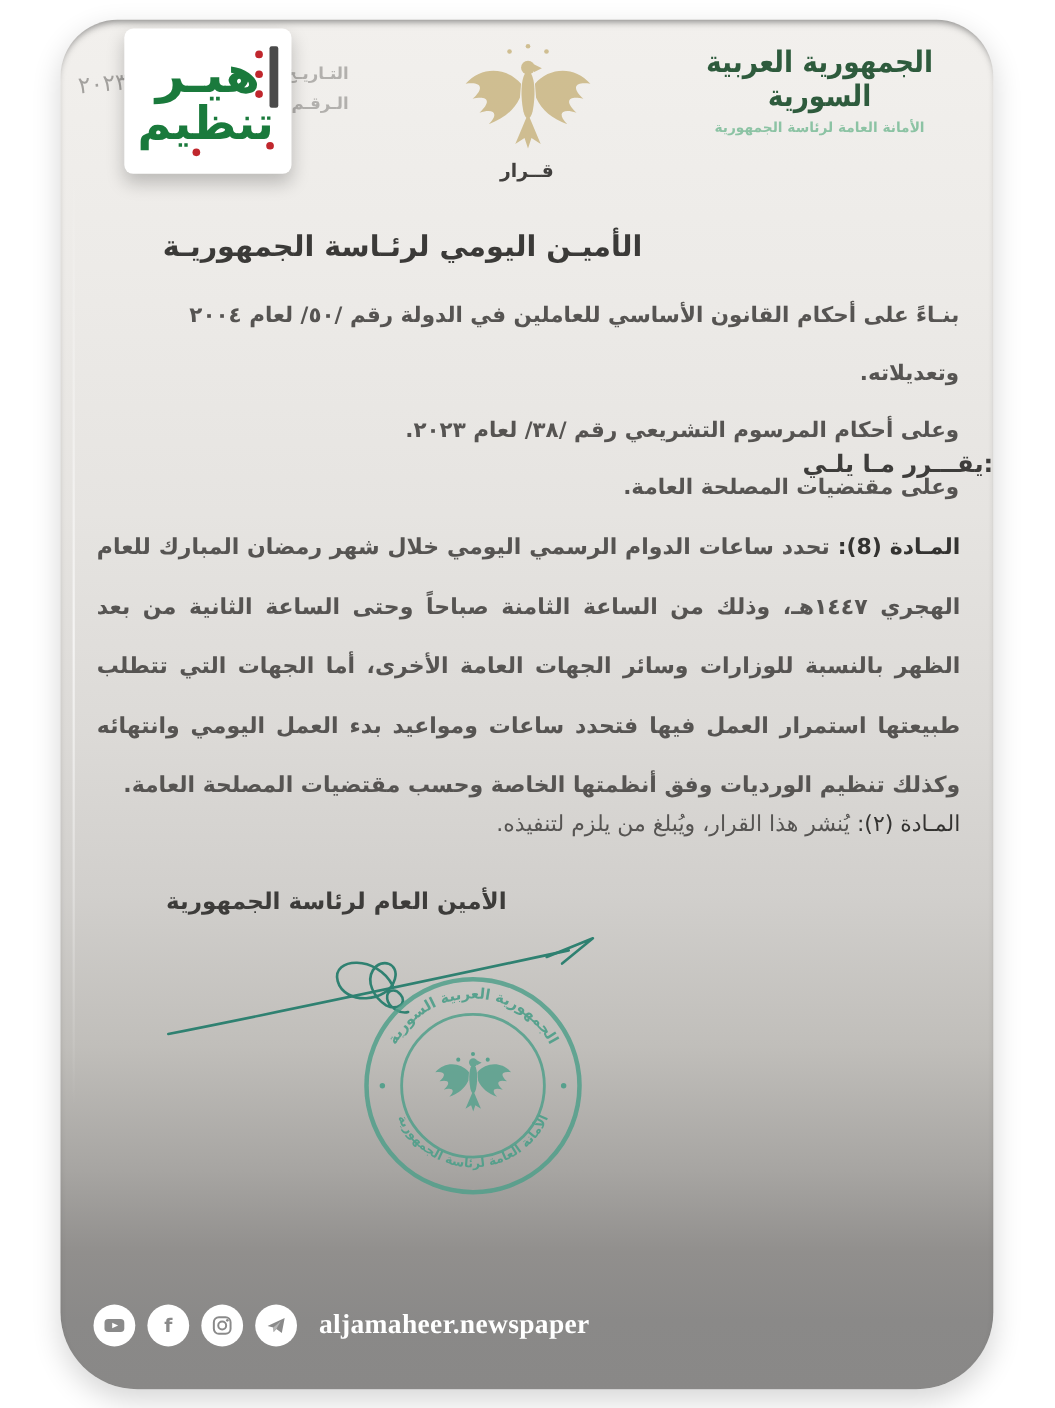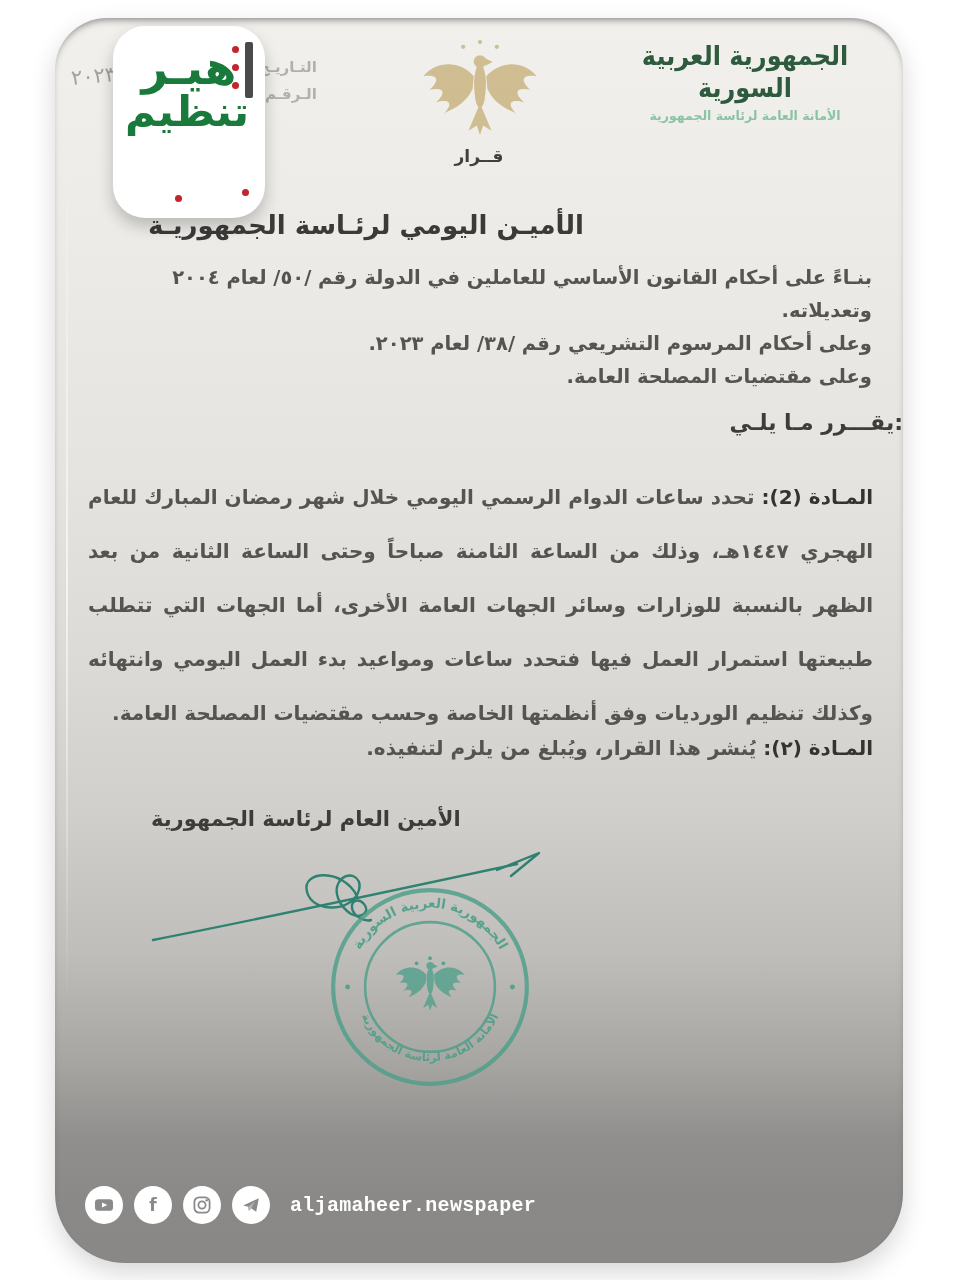--- a/index.html
+++ b/index.html
@@ -12,58 +12,58 @@
                    #d1cfcc 64%,#c0beba 75%,#a7a5a2 84%,#918f8d 90%,#8a8988 95%,#898887 100%);
         box-shadow:0 10px 26px rgba(0,0,0,.16), inset 0 5px 7px -3px rgba(70,70,70,.6);}
   .edge-line{position:absolute;left:11px;top:130px;height:860px;width:2px;
         background:linear-gradient(180deg,rgba(255,255,255,0),rgba(255,255,255,.65),rgba(255,255,255,0));}
 
   
   .lh-labels{position:absolute;left:204px;top:36px;direction:rtl;text-align:right;
         color:#b2b0ad;font-size:15px;line-height:27px;letter-spacing:.5px;font-weight:bold;}
   .hand-date{position:absolute;left:16px;top:46px;color:#a3a19e;font-size:21px;
         transform:rotate(-5deg);z-index:1;}
-  .logo-badge{position:absolute;left:58px;top:8px;width:152px;height:192px;background:#fff;
-        border-radius:32px;box-shadow:0 8px 16px rgba(0,0,0,.22);z-index:5;}
+  .logo-badge{position:absolute;left:58px;top:8px;width:152px;height:132px;background:#fff;
+        border-radius:8px;box-shadow:0 8px 16px rgba(0,0,0,.22);z-index:5;}
   .logo-inner{position:absolute;inset:20px 16px 16px 16px;direction:rtl;text-align:center;}
   .logo-row{font-weight:bold;color:#1a7a3c;line-height:.98;letter-spacing:-2px;}
   .logo-row.r1{font-size:46px;}
   .logo-row.r2{font-size:42px;}
   .alif-bar{position:absolute;right:12px;top:16px;width:8px;height:56px;background:#4a4a4a;border-radius:2px;}
   .rdot{position:absolute;width:7px;height:7px;background:#c0272d;border-radius:50%;}
   .gold-eagle{position:absolute;left:362px;top:20px;width:126px;height:110px;opacity:.8;}
   .gov-head{position:absolute;right:22px;top:26px;width:272px;text-align:center;direction:rtl;}
   .gov-title{font-weight:bold;font-size:24px;color:#2e5b3d;letter-spacing:-1.5px;transform:scaleY(1.12);}
   .gov-sub{margin-top:8px;font-size:12.5px;color:#8cc3a4;font-weight:bold;}
 
   
   .doc-title{position:absolute;top:128px;left:0;width:100%;text-align:center;
         font-size:17px;font-weight:bold;color:#413f3d;}
   .doc-heading{position:absolute;left:93px;top:192px;direction:rtl;font-size:26px;font-weight:bold;
         color:#3b3a38;white-space:nowrap;letter-spacing:-.5px;}
   .preamble{position:absolute;right:31px;left:33px;top:243px;direction:rtl;text-align:right;
-        font-size:19.5px;color:#565452;line-height:33px;font-weight:bold;}
+        font-size:19.5px;color:#565452;line-height:52px;font-weight:bold;}
   .decides{position:absolute;top:392px;left:0;width:100%;text-align:right;font-size:22px;
         font-weight:bold;color:#3e3d3b;letter-spacing:1px;}
   .article-1{position:absolute;left:33px;right:30px;top:452px;direction:rtl;text-align:justify;
         font-size:20px;line-height:54px;color:#565452;font-weight:bold;}
   .article-2{position:absolute;left:33px;right:30px;top:718px;direction:rtl;text-align:right;
-        font-size:20px;font-weight:bold;color:#565452;}
+        font-size:20px;font-weight:normal;color:#565452;}
   .art-label{color:#343331;}
   .sig-title{position:absolute;left:96px;top:789px;direction:rtl;font-size:21px;font-weight:bold;
         color:#3d3c3a;white-space:nowrap;}
   .signature{position:absolute;left:90px;top:820px;width:430px;height:112px;}
   .stamp{position:absolute;left:272px;top:866px;width:206px;height:206px;opacity:.92;}
 
   
   .footer{position:absolute;left:30px;top:1168px;display:flex;align-items:center;gap:11px;z-index:3;}
   .sicon{width:38px;height:38px;border-radius:50%;background:#fff;display:flex;
         align-items:center;justify-content:center;cursor:pointer;}
-  .handle{margin-left:9px;color:#fff;font-size:20px;font-weight:bold;letter-spacing:.3px;
-        font-family:Liberation Mono, monospace;}
+  .handle{margin-left:9px;color:#fff;font-size:25px;font-weight:bold;letter-spacing:.3px;
+        font-family:Liberation Serif, serif;}
 </style>
 </head>
 <body>
 
 <svg width="0" height="0" style="position:absolute" aria-hidden="true">
   <defs>
     <g id="eagle-shape">
       <path d="M54,26 C42,12 20,10 6,26 C19,24 23,29 12,39 C25,36 29,41 18,51 C31,47 35,52 26,61 C39,56 48,49 53,38 Z"></path>
       <path d="M66,26 C78,12 100,10 114,26 C101,24 97,29 108,39 C95,36 91,41 102,51 C89,47 85,52 94,61 C81,56 72,49 67,38 Z"></path>
       <path d="M60,14 C66,18 67,34 64,50 C62,58 58,58 56,50 C53,34 54,18 60,14 Z"></path>
@@ -114,21 +114,21 @@
 
     <div class="preamble">
       <div>بنـاءً على أحكام القانون الأساسي للعاملين في الدولة رقم /٥٠/ لعام ٢٠٠٤ وتعديلاته.</div>
       <div>وعلى أحكام المرسوم التشريعي رقم /٣٨/ لعام ٢٠٢٣.</div>
       <div>وعلى مقتضيات المصلحة العامة.</div>
     </div>
 
     <div class="decides">يقـــرر مـا يلـي:</div>
 
     <div class="article-1">
-      <span class="art-label">المـادة (2):</span>
+      <span class="art-label">المـادة (8):</span>
       <span>تحدد ساعات الدوام الرسمي اليومي خلال شهر رمضان المبارك للعام الهجري ١٤٤٧هـ، وذلك من الساعة الثامنة صباحاً وحتى الساعة الثانية من بعد الظهر بالنسبة للوزارات وسائر الجهات العامة الأخرى، أما الجهات التي تتطلب طبيعتها استمرار العمل فيها فتحدد ساعات ومواعيد بدء العمل اليومي وانتهائه وكذلك تنظيم الورديات وفق أنظمتها الخاصة وحسب مقتضيات المصلحة العامة.</span>
     </div>
 
     <div class="article-2">
       <span class="art-label">المـادة (٢):</span>
       <span>يُنشر هذا القرار، ويُبلغ من يلزم لتنفيذه.</span>
     </div>
 
     <div class="sig-title">الأمين العام لرئاسة الجمهورية</div>
 

